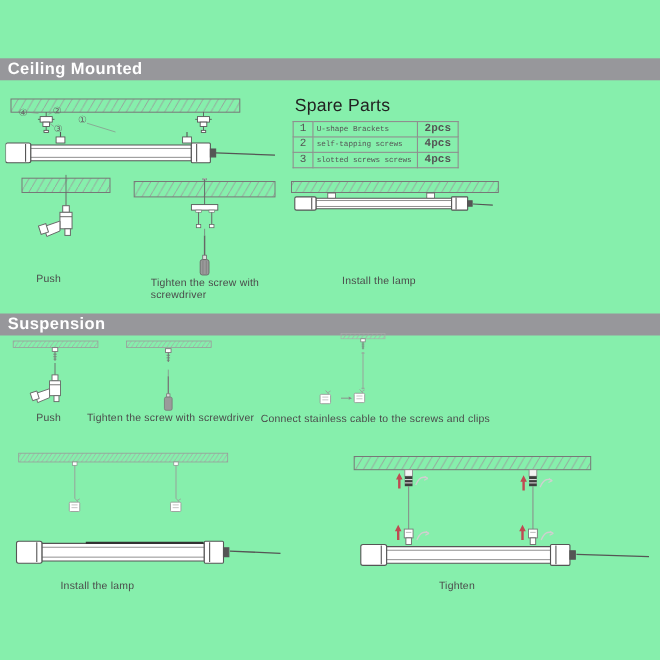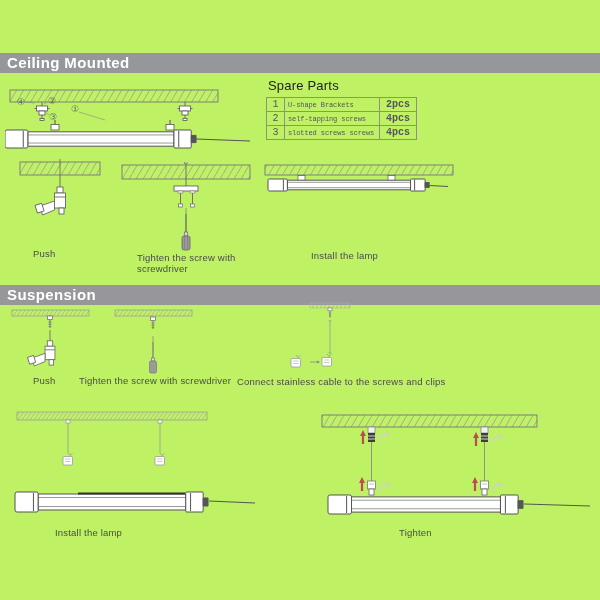--- a/index.html
+++ b/index.html
@@ -1,24 +1,24 @@
 <!DOCTYPE html>
 <html style="--bar-bg: #97979b; --bar-text: #ffffff; --ink: #4b4b4b; --red: #bf4a52;"><head>
 <meta charset="utf-8">
 <style>
   html,body{margin:0;padding:0;background:#fff;}
-  .canvas{position:relative;width:600px;height:600px;background:#bef264;overflow:hidden;
+  .canvas{position:relative;width:600px;height:600px;background:#86efac;overflow:hidden;
           font-family:"Liberation Sans",sans-serif;}
   .d{position:absolute;}
   .bar{position:absolute;left:0;width:600px;height:20px;background:var(--bar-bg,#97979b);
        color:var(--bar-text,#fff);font-weight:bold;font-size:15px;line-height:20px;
        padding-left:7px;box-sizing:border-box;letter-spacing:.4px;}
   .label{position:absolute;font-size:9.5px;color:var(--ink,#4b4b4b);letter-spacing:.2px;line-height:11px;}
   .sp-block{position:absolute;left:266px;top:74px;}
-  .sp-title{font-size:13px;color:#222;margin:4px 0 4px 2px;letter-spacing:.2px;}
+  .sp-title{font-size:16px;color:#222;margin:14px 0 4px 2px;letter-spacing:.2px;}
   table.sp{border-collapse:collapse;font-family:"Liberation Mono","DejaVu Sans Mono",monospace;color:#555;}
   table.sp td{border:1px solid #8f8f8f;padding:0 3px;height:13px;white-space:nowrap;}
   table.sp td.num{font-size:10px;width:11px;text-align:center;}
   table.sp td.name{font-size:7px;width:88px;letter-spacing:-.1px;}
   table.sp td.qty{font-size:10px;width:30px;text-align:center;font-weight:bold;}
   .callout{font-size:9px;fill:#666;font-family:"DejaVu Sans",sans-serif;}
 </style>
 </head>
 <body>
 

